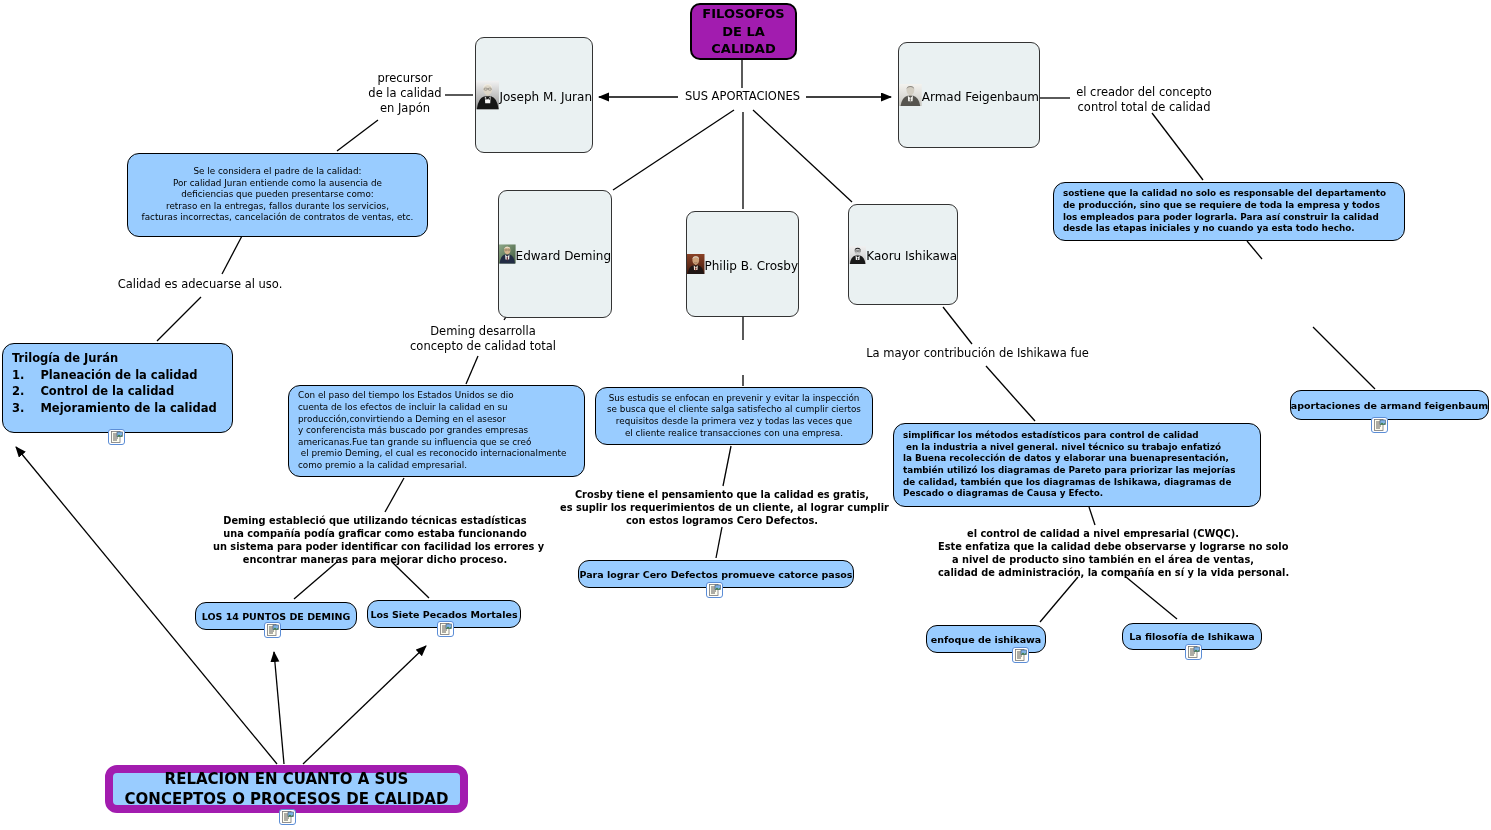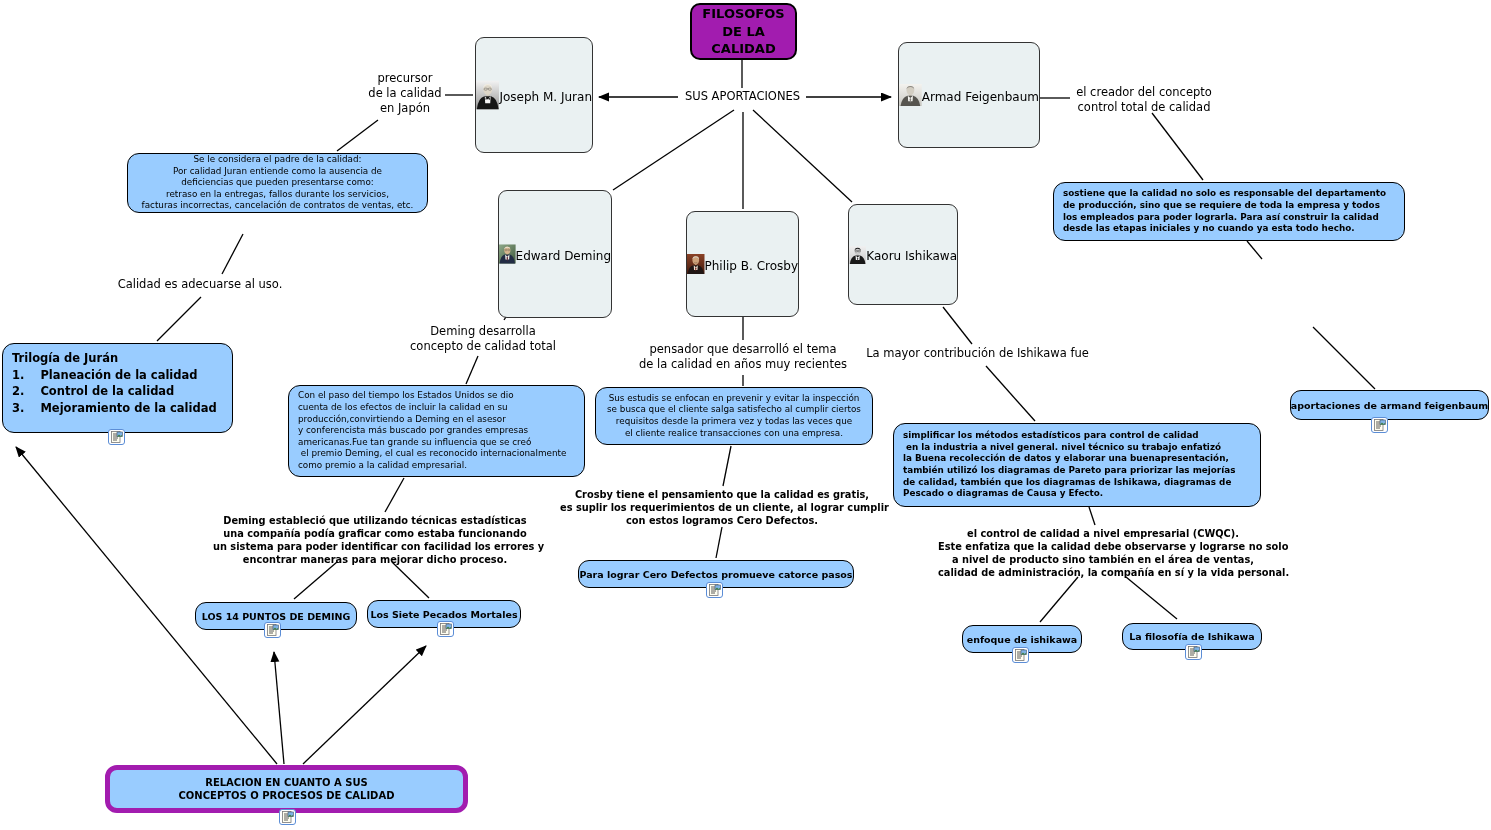--- a/index.html
+++ b/index.html
@@ -11,21 +11,21 @@
   .node{position:absolute;z-index:2}
   [data-bind]{white-space:pre}
   .root-box{background:#a21caf;border:2px solid #000;border-radius:10px;display:flex;align-items:center;justify-content:center;text-align:center;font-weight:bold;font-size:13px;line-height:1.35}
   .float{font-size:11.5px;line-height:1.32;text-align:center}
   .float.bold{font-weight:bold;font-size:9.8px;line-height:1.33}
   .note{background:#99ccff;border:1.5px solid #000;border-radius:12px;display:flex;align-items:center;justify-content:center;text-align:center;font-size:8.8px;line-height:1.32}
   .note.la{justify-content:flex-start;text-align:left;padding-left:9px}
   .note.b{font-weight:bold}
   .pill{background:#99ccff;border:1.5px solid #000;border-radius:11px;display:flex;align-items:center;justify-content:center;font-weight:bold;font-size:9.5px;text-align:center}
   .trilogy{background:#99ccff;border:1.5px solid #000;border-radius:12px;font-weight:bold;font-size:11.5px;line-height:1.45;padding:6px 0 0 9px}
-  .relacion-box{background:#99ccff;border:5px solid #a21caf;border-radius:12px;display:flex;align-items:center;justify-content:center;text-align:center;font-weight:bold;font-size:10px;line-height:1.35}
+  .relacion-box{background:#99ccff;border:8px solid #a21caf;border-radius:12px;display:flex;align-items:center;justify-content:center;text-align:center;font-weight:bold;font-size:15px;line-height:1.35}
   .photo-node{background:#eaf1f2;border:1px solid #333;border-radius:9px;display:flex;flex-direction:row;align-items:center;justify-content:center}
   .caption{font-size:12px;margin-top:3px}
   .portrait{display:block}
   .rsrc{position:absolute;z-index:3;width:17px;height:16px;background:#fff;border:1.5px solid #5b8dd6;border-radius:3px;display:flex;align-items:center;justify-content:center}
 </style>
 </head>
 <body>
 
 <div id="canvas">
 
@@ -175,21 +175,21 @@
       <path d="M3,60 Q6,36 21,32 L37,32 Q52,36 55,60 Z" fill="#191919"></path>
       <path d="M22,32 L29,38 L36,32 L35,47 L23,47 Z" fill="#f2f2f2"></path>
       <path d="M29,38 L26.8,41 L29,51 L31.2,41 Z" fill="#383838"></path>
     </svg>
     <div class="caption" data-bind="ishikawa.caption">Kaoru Ishikawa</div>
   </div>
 
   <div class="node float" style="left:355px;top:71px;width:100px" data-bind="juran.link_precursor">precursor
 de la calidad
 en Japón</div>
-  <div class="node note" style="left:127px;top:153px;width:301px;height:60px" data-bind="juran.note_padre">Se le considera el padre de la calidad:
+  <div class="node note" style="left:127px;top:153px;width:301px;height:84px" data-bind="juran.note_padre">Se le considera el padre de la calidad:
 Por calidad Juran entiende como la ausencia de
 deficiencias que pueden presentarse como:
 retraso en la entregas, fallos durante los servicios,
 facturas incorrectas, cancelación de contratos de ventas, etc.</div>
   <div class="node float" style="left:110px;top:277px;width:180px" data-bind="juran.link_uso">Calidad es adecuarse al uso.</div>
   <div class="node trilogy" style="left:2px;top:343px;width:231px;height:90px" data-bind="juran.trilogia">Trilogía de Jurán
 1.    Planeación de la calidad
 2.    Control de la calidad
 3.    Mejoramiento de la calidad</div>
 
@@ -202,43 +202,41 @@
 como premio a la calidad empresarial.</div>
   <div class="node float" style="left:398px;top:324px;width:170px" data-bind="deming.link_desarrolla">Deming desarrolla
 concepto de calidad total</div>
   <div class="node float bold" style="left:213px;top:514px;width:324px" data-bind="deming.link_tecnicas">Deming estableció que utilizando técnicas estadísticas
 una compañía podía graficar como estaba funcionando
 un sistema para poder identificar con facilidad los errores y
 encontrar maneras para mejorar dicho proceso.</div>
   <div class="node pill" style="left:195px;top:602px;width:162px;height:28px" data-bind="deming.puntos">LOS 14 PUNTOS DE DEMING</div>
   <div class="node pill" style="left:367px;top:600px;width:154px;height:28px" data-bind="deming.pecados">Los Siete Pecados Mortales</div>
 
-  <div class="node float" style="left:623px;top:342px;width:240px" data-bind="crosby.link_pensador">pensador que desarrolló el tema
-de la calidad en años muy recientes</div>
   <div class="node note" style="left:595px;top:387px;width:278px;height:58px" data-bind="crosby.note_estudios">Sus estudis se enfocan en prevenir y evitar la inspección
 se busca que el cliente salga satisfecho al cumplir ciertos
 requisitos desde la primera vez y todas las veces que
 el cliente realice transacciones con una empresa.</div>
   <div class="node float bold" style="left:560px;top:488px;width:324px" data-bind="crosby.link_gratis">Crosby tiene el pensamiento que la calidad es gratis,
 es suplir los requerimientos de un cliente, al lograr cumplir
 con estos logramos Cero Defectos.</div>
   <div class="node pill" style="left:578px;top:560px;width:276px;height:28px" data-bind="crosby.cero_defectos">Para lograr Cero Defectos promueve catorce pasos</div>
 
   <div class="node float" style="left:855px;top:346px;width:245px" data-bind="ishikawa.link_contribucion">La mayor contribución de Ishikawa fue</div>
   <div class="node note b la" style="left:893px;top:423px;width:368px;height:84px" data-bind="ishikawa.note_metodos">simplificar los métodos estadísticos para control de calidad
  en la industria a nivel general. nivel técnico su trabajo enfatizó
 la Buena recolección de datos y elaborar una buenapresentación,
 también utilizó los diagramas de Pareto para priorizar las mejorías
 de calidad, también que los diagramas de Ishikawa, diagramas de
 Pescado o diagramas de Causa y Efecto.</div>
   <div class="node float bold" style="left:938px;top:527px;width:330px" data-bind="ishikawa.link_cwqc">el control de calidad a nivel empresarial (CWQC).
 Este enfatiza que la calidad debe observarse y lograrse no solo
 a nivel de producto sino también en el área de ventas,
 calidad de administración, la compañía en sí y la vida personal.</div>
-  <div class="node pill" style="left:962px;top:625px;width:120px;height:28px" data-bind="ishikawa.enfoque">enfoque de ishikawa</div>
+  <div class="node pill" style="left:926px;top:625px;width:120px;height:28px" data-bind="ishikawa.enfoque">enfoque de ishikawa</div>
   <div class="node pill" style="left:1122px;top:623px;width:140px;height:27px" data-bind="ishikawa.filosofia">La filosofía de Ishikawa</div>
 
   <div class="node float" style="left:1070px;top:85px;width:148px" data-bind="feigenbaum.link_creador">el creador del concepto
 control total de calidad</div>
   <div class="node note b la" style="left:1053px;top:182px;width:352px;height:59px" data-bind="feigenbaum.note_sostiene">sostiene que la calidad no solo es responsable del departamento
 de producción, sino que se requiere de toda la empresa y todos
 los empleados para poder lograrla. Para así construir la calidad
 desde las etapas iniciales y no cuando ya esta todo hecho.</div>
   <div class="node pill" style="left:1290px;top:390px;width:199px;height:30px" data-bind="feigenbaum.aportaciones">aportaciones de armand feigenbaum</div>
 

